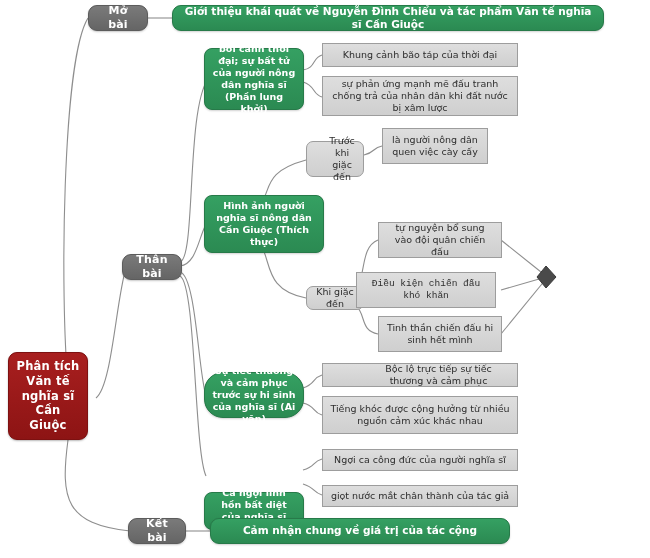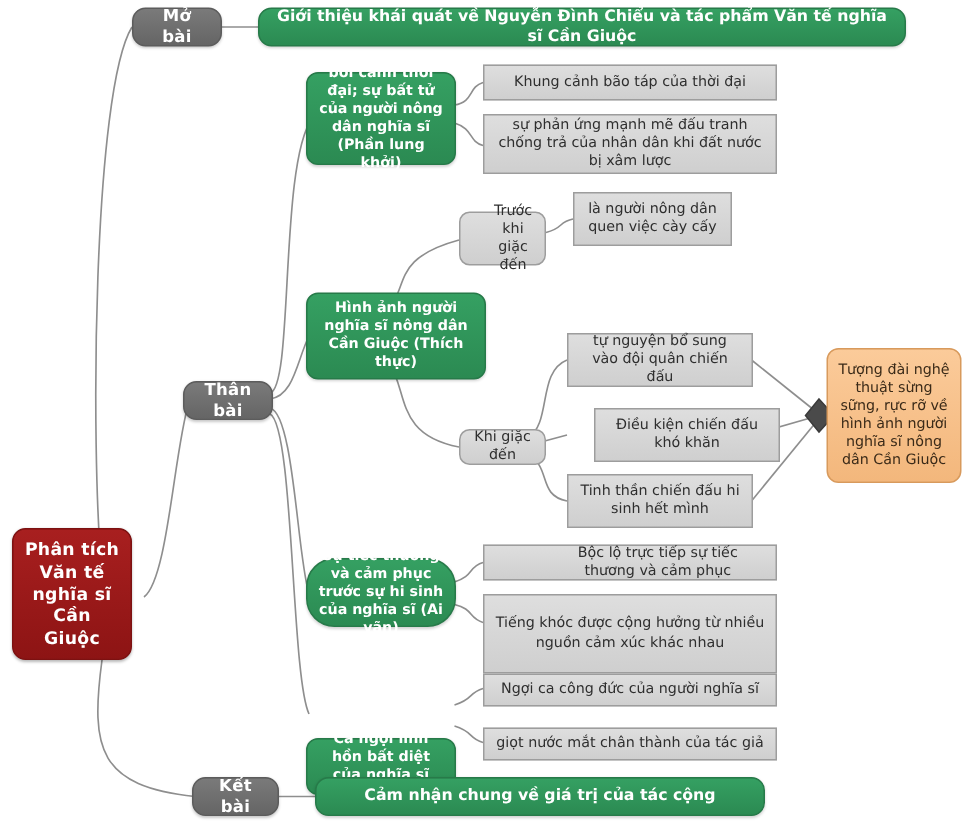--- a/index.html
+++ b/index.html
@@ -178,28 +178,27 @@
   <div class="node node-gray" style="left:322px; top:43px; width:196px; height:24px;">Khung cảnh bão táp của thời đại</div>
   <div class="node node-gray" style="left:322px; top:76px; width:196px; height:40px;">sự phản ứng mạnh mẽ đấu tranh chống trả của nhân dân khi đất nước bị xâm lược</div>
 
   <div class="node node-green" style="left:204px; top:195px; width:120px; height:58px;">Hình ảnh người nghĩa sĩ nông dân Cần Giuộc (Thích thực)</div>
 
   <div class="node node-subgray" style="left:306px; top:141px; width:58px; height:36px;padding-left:20px;">Trước khi giặc đến</div>
   <div class="node node-gray" style="left:382px; top:128px; width:106px; height:36px;">là người nông dân quen việc cày cấy</div>
 
   <div class="node node-subgray" style="left:306px; top:286px; width:58px; height:24px;">Khi giặc đến</div>
   <div class="node node-gray" style="left:378px; top:222px; width:124px; height:36px;">tự nguyện bổ sung vào đội quân chiến đấu</div>
-  <div class="node node-gray" style="left:396px; top:272px; width:124px; height:36px;">Điều kiện chiến đấu khó khăn</div>
+  <div class="node node-gray" style="left:356px; top:272px; width:140px; height:36px;font-family:Liberation Mono, monospace;">Điều kiện chiến đấu khó khăn</div>
   <div class="node node-gray" style="left:378px; top:316px; width:124px; height:36px;">Tinh thần chiến đấu hi sinh hết mình</div>
 
-  <div class="node node-orange" style="left:551px; top:232px; width:90px; height:90px;">Tượng đài nghệ thuật sừng sững, rực rỡ về hình ảnh người nghĩa sĩ nông dân Cần Giuộc</div>
 
   <div class="node node-green" style="left:204px; top:372px; width:100px; height:46px;border-radius:19px;">Sự tiếc thương và cảm phục trước sự hi sinh của nghĩa sĩ (Ai vãn)</div>
   <div class="node node-gray" style="left:322px; top:363px; width:196px; height:24px;padding-left:44px;">Bộc lộ trực tiếp sự tiếc thương và cảm phục</div>
-  <div class="node node-gray" style="left:322px; top:396px; width:196px; height:53px;">Tiếng khóc được cộng hưởng từ nhiều nguồn cảm xúc khác nhau</div>
+  <div class="node node-gray" style="left:322px; top:396px; width:196px; height:38px;">Tiếng khóc được cộng hưởng từ nhiều nguồn cảm xúc khác nhau</div>
 
   <div class="node node-green" style="left:204px; top:448px; width:100px; height:38px;margin-top:44px;">Ca ngợi linh hồn bất diệt của nghĩa sĩ (Kết)</div>
   <div class="node node-gray" style="left:322px; top:449px; width:196px; height:22px;">Ngợi ca công đức của người nghĩa sĩ</div>
   <div class="node node-pill" style="left:128px; top:518px; width:58px; height:26px;">Kết bài</div>
 
   <div class="node node-gray" style="left:322px; top:485px; width:196px; height:22px;">giọt nước mắt chân thành của tác giả</div>
   <div class="node node-green node-green-wide" style="left:210px; top:518px; width:300px; height:26px;">Cảm nhận chung về giá trị của tác cộng</div>
 
 </div>
 

